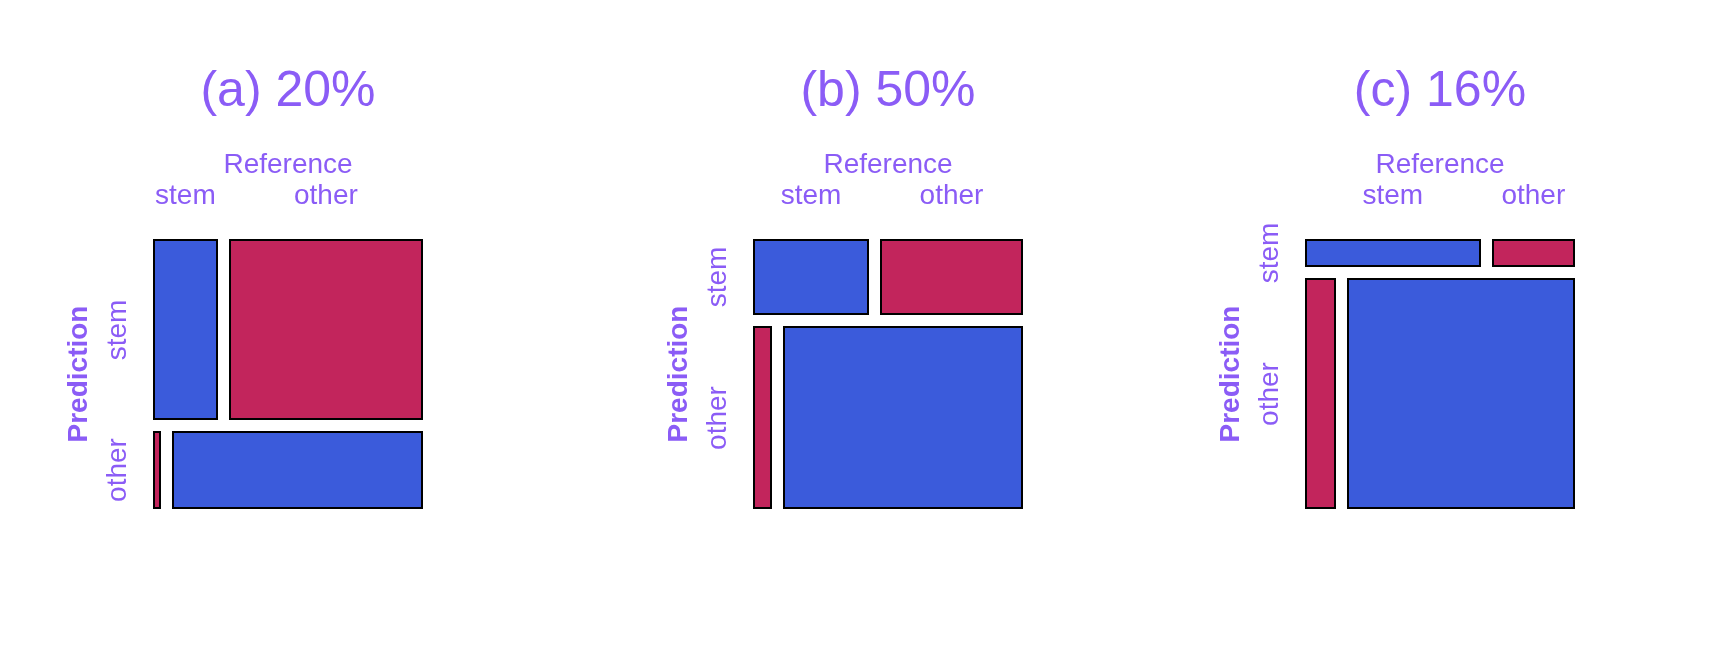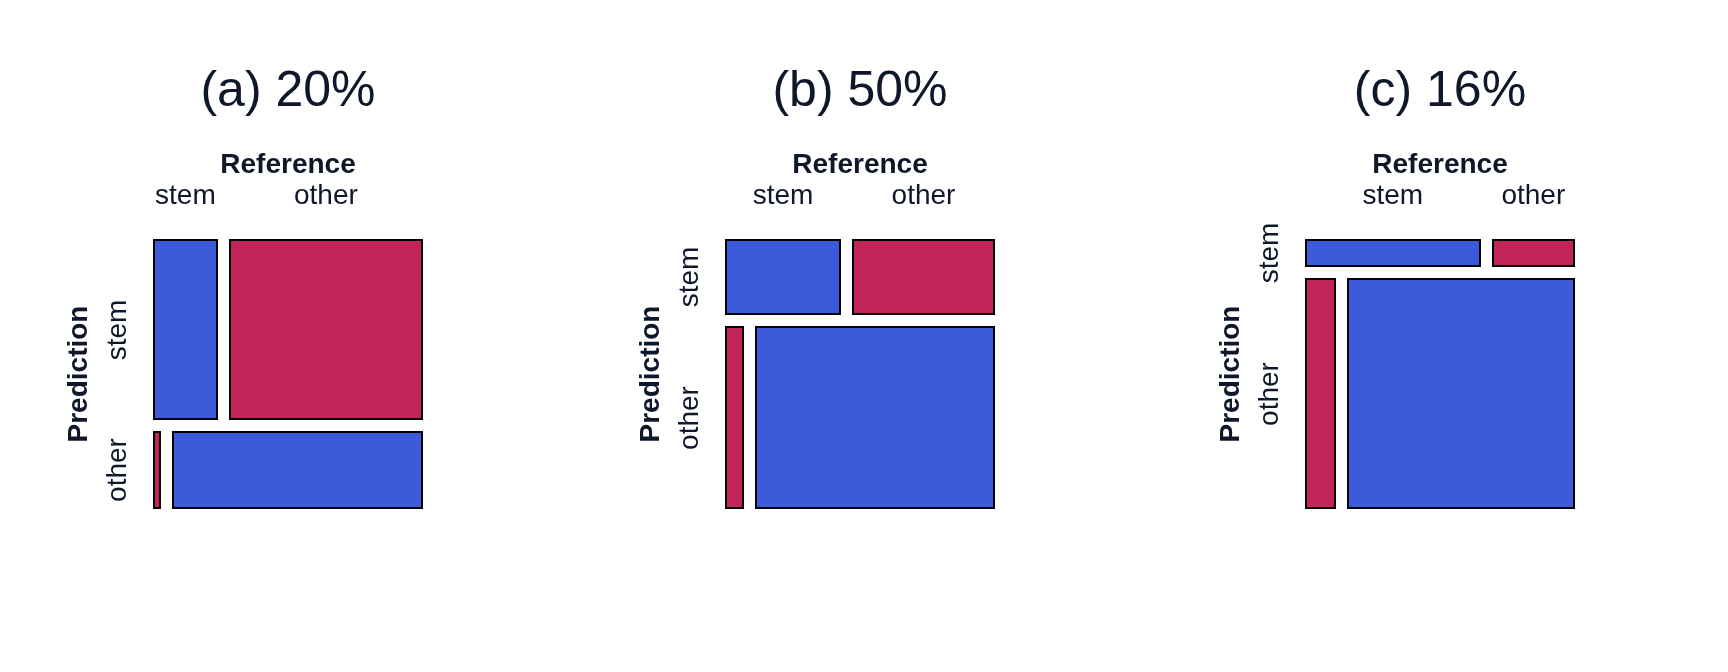--- a/index.html
+++ b/index.html
@@ -2,32 +2,32 @@
 <html><head>
 <meta charset="utf-8">
 <style>
   html, body { margin: 0; padding: 0; background: #ffffff; }
   .canvas {
     position: relative;
     width: 1728px;
     height: 672px;
     background: #ffffff;
     font-family: "Liberation Sans", sans-serif;
-    color: #0f172a;
+    color: #8b5cf6;
     overflow: hidden;
   }
   .panel { position: absolute; top: 0; width: 576px; height: 672px; }
   .panel-title {
     position: absolute; left: 0; top: 63px; width: 576px;
     text-align: center; font-size: 50px; line-height: 52px; font-weight: 400;
     white-space: nowrap;
   }
   .ref-title {
     position: absolute; left: 0; top: 149px; width: 576px;
-    text-align: center; font-size: 28px; line-height: 30px; font-weight: 700;
+    text-align: center; font-size: 28px; line-height: 30px; font-weight: 400;
     white-space: nowrap;
   }
   .col-label {
     position: absolute; top: 180px; font-size: 28px; line-height: 30px;
     transform: translateX(-50%); white-space: nowrap;
   }
   .pred-title {
     position: absolute; left: 78px; top: 374px;
     font-size: 28px; line-height: 30px; font-weight: 700; white-space: nowrap;
     transform: translate(-50%, -50%) rotate(-90deg);
@@ -54,21 +54,21 @@
     <div class="row-label" style="top: 329.65px;">stem</div>
     <div class="row-label" style="top: 470.15px;">other</div>
     <div class="mosaic">
         <div class="cell" style="left: 0px; top: 0px; width: 64.75px; height: 181.3px; background: rgb(59, 91, 219);"></div>
         <div class="cell" style="left: 75.75px; top: 0px; width: 194.25px; height: 181.3px; background: rgb(194, 37, 92);"></div>
         <div class="cell" style="left: 0px; top: 192.3px; width: 8.288px; height: 77.7px; background: rgb(194, 37, 92);"></div>
         <div class="cell" style="left: 19.288px; top: 192.3px; width: 250.712px; height: 77.7px; background: rgb(59, 91, 219);"></div>
       </div>
   </div>
 
-  <div class="panel" style="left:572px;">
+  <div class="panel" style="left:600px;">
     <div class="panel-title">(b) 50%</div>
     <div class="ref-title">Reference</div>
     <div class="col-label" style="left: 211.016px;">stem</div>
     <div class="col-label" style="left: 351.516px;">other</div>
     <div class="pred-title">Prediction</div>
     <div class="row-label" style="top: 277.202px;">stem</div>
     <div class="row-label" style="top: 417.702px;">other</div>
     <div class="mosaic">
         <div class="cell" style="left: 0px; top: 0px; width: 116.032px; height: 76.405px; background: rgb(59, 91, 219);"></div>
         <div class="cell" style="left: 127.032px; top: 0px; width: 142.968px; height: 76.405px; background: rgb(194, 37, 92);"></div>

